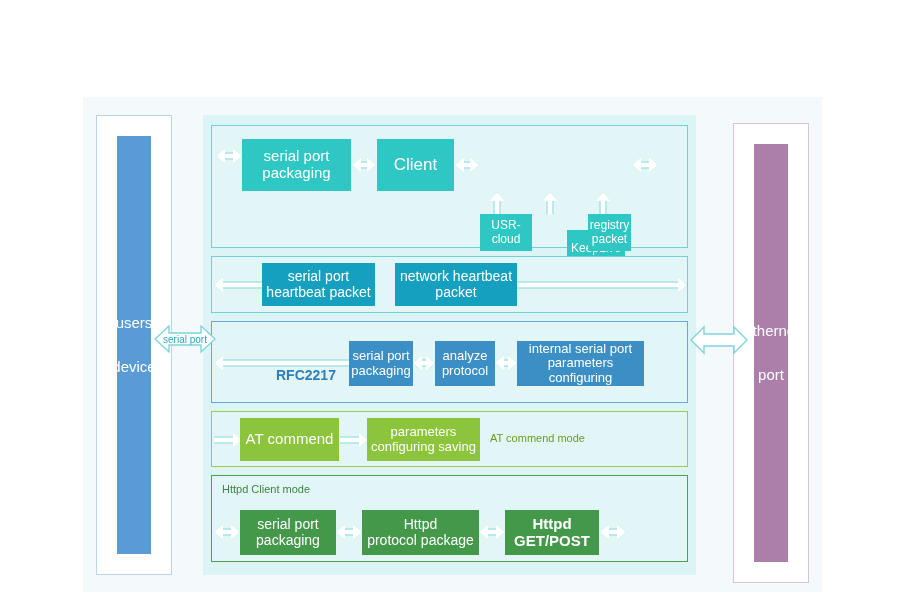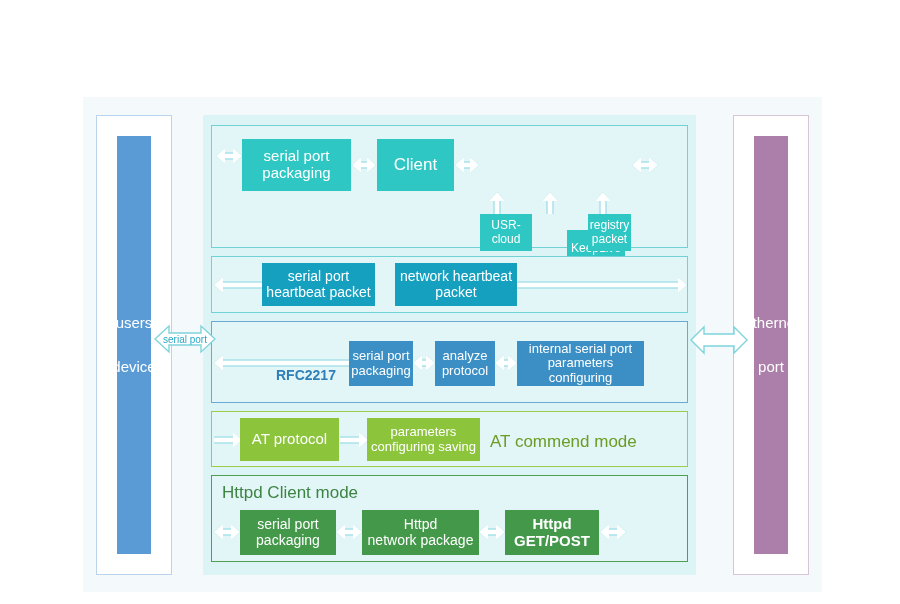--- a/index.html
+++ b/index.html
@@ -29,21 +29,21 @@
   .side-panel-inner {
     width: 100%; height: 100%;
     display: flex; flex-direction: column;
     align-items: center; justify-content: center;
     color: #ffffff;
     font-size: 15px;
     line-height: 1.1;
   }
   #users-panel { left: 13px; border: 1px solid #b9d4ec; }
   #users-panel .side-panel-inner { background: #5a9bd5; }
-  #eth-panel { right: 13px; border: 1px solid #d9c3d6; }
+  #eth-panel { right: 13px; border: 1px solid #d9c3d6; margin-top: 8px; }
   #eth-panel .side-panel-inner { background: #ab7faa; }
   .side-line { display: block; padding: 14px 0; }
 
   
   #middle {
     position: absolute;
     left: 120px; top: 18px;
     width: 493px; height: 460px;
     background: #ddf4f6;
     padding: 10px 8px;
@@ -130,21 +130,21 @@
     left: 607px; top: 225px;
     width: 58px; height: 36px;
     z-index: 5;
   }
 
   .dbl-arrow-svg { position: absolute; left: 0; top: 0; }
 
   
   .sec-label {
     position: absolute;
-    font-size: 17px;
+    font-size: 11px;
     text-align: right;
   }
   .lbl-at    { color: #6b9c25; }
   .lbl-httpd { color: #3d8442; }
 
   .rfc-label {
     position: absolute;
     font-size: 14px; color: #2f7fb8; font-weight: bold;
     z-index: 3;
   }
@@ -315,21 +315,21 @@
       </div>
     </div>
 
     <div class="section sec-at">
       <div class="arrow green-ar" style="left:2px; top:13px; width:28px; height:30px;">
         <div class="ar-shaft" style="left:0; width:22px;"></div>
         <div class="ar-head right"></div>
       </div>
 
       <div class="box green" style="left:28px; top:6px; width:99px; height:43px; font-size:15px;">
-        <span>AT protocol</span>
+        <span>AT commend</span>
       </div>
 
       <div class="arrow green-ar" style="left:128px; top:13px; width:28px; height:30px;">
         <div class="ar-shaft" style="left:0; width:22px;"></div>
         <div class="ar-head right"></div>
       </div>
 
       <div class="box green" style="left:155px; top:6px; width:113px; height:43px; font-size:13px;">
         <div>
           <span>parameters</span><br>
@@ -358,21 +358,21 @@
 
       <div class="arrow" style="left:124px; top:41px; width:26px; height:30px;">
         <div class="ar-shaft" style="left:6px; width:14px;"></div>
         <div class="ar-head left"></div>
         <div class="ar-head right"></div>
       </div>
 
       <div class="box green-dk" style="left:150px; top:34px; width:117px; height:45px; font-size:14px;">
         <div>
           <span>Httpd</span><br>
-          <span>network package</span>
+          <span>protocol package</span>
         </div>
       </div>
 
       <div class="arrow" style="left:267px; top:41px; width:26px; height:30px;">
         <div class="ar-shaft" style="left:6px; width:14px;"></div>
         <div class="ar-head left"></div>
         <div class="ar-head right"></div>
       </div>
 
       <div class="box green-dk" style="left:293px; top:34px; width:94px; height:45px; font-size:15px; font-weight:bold;">

